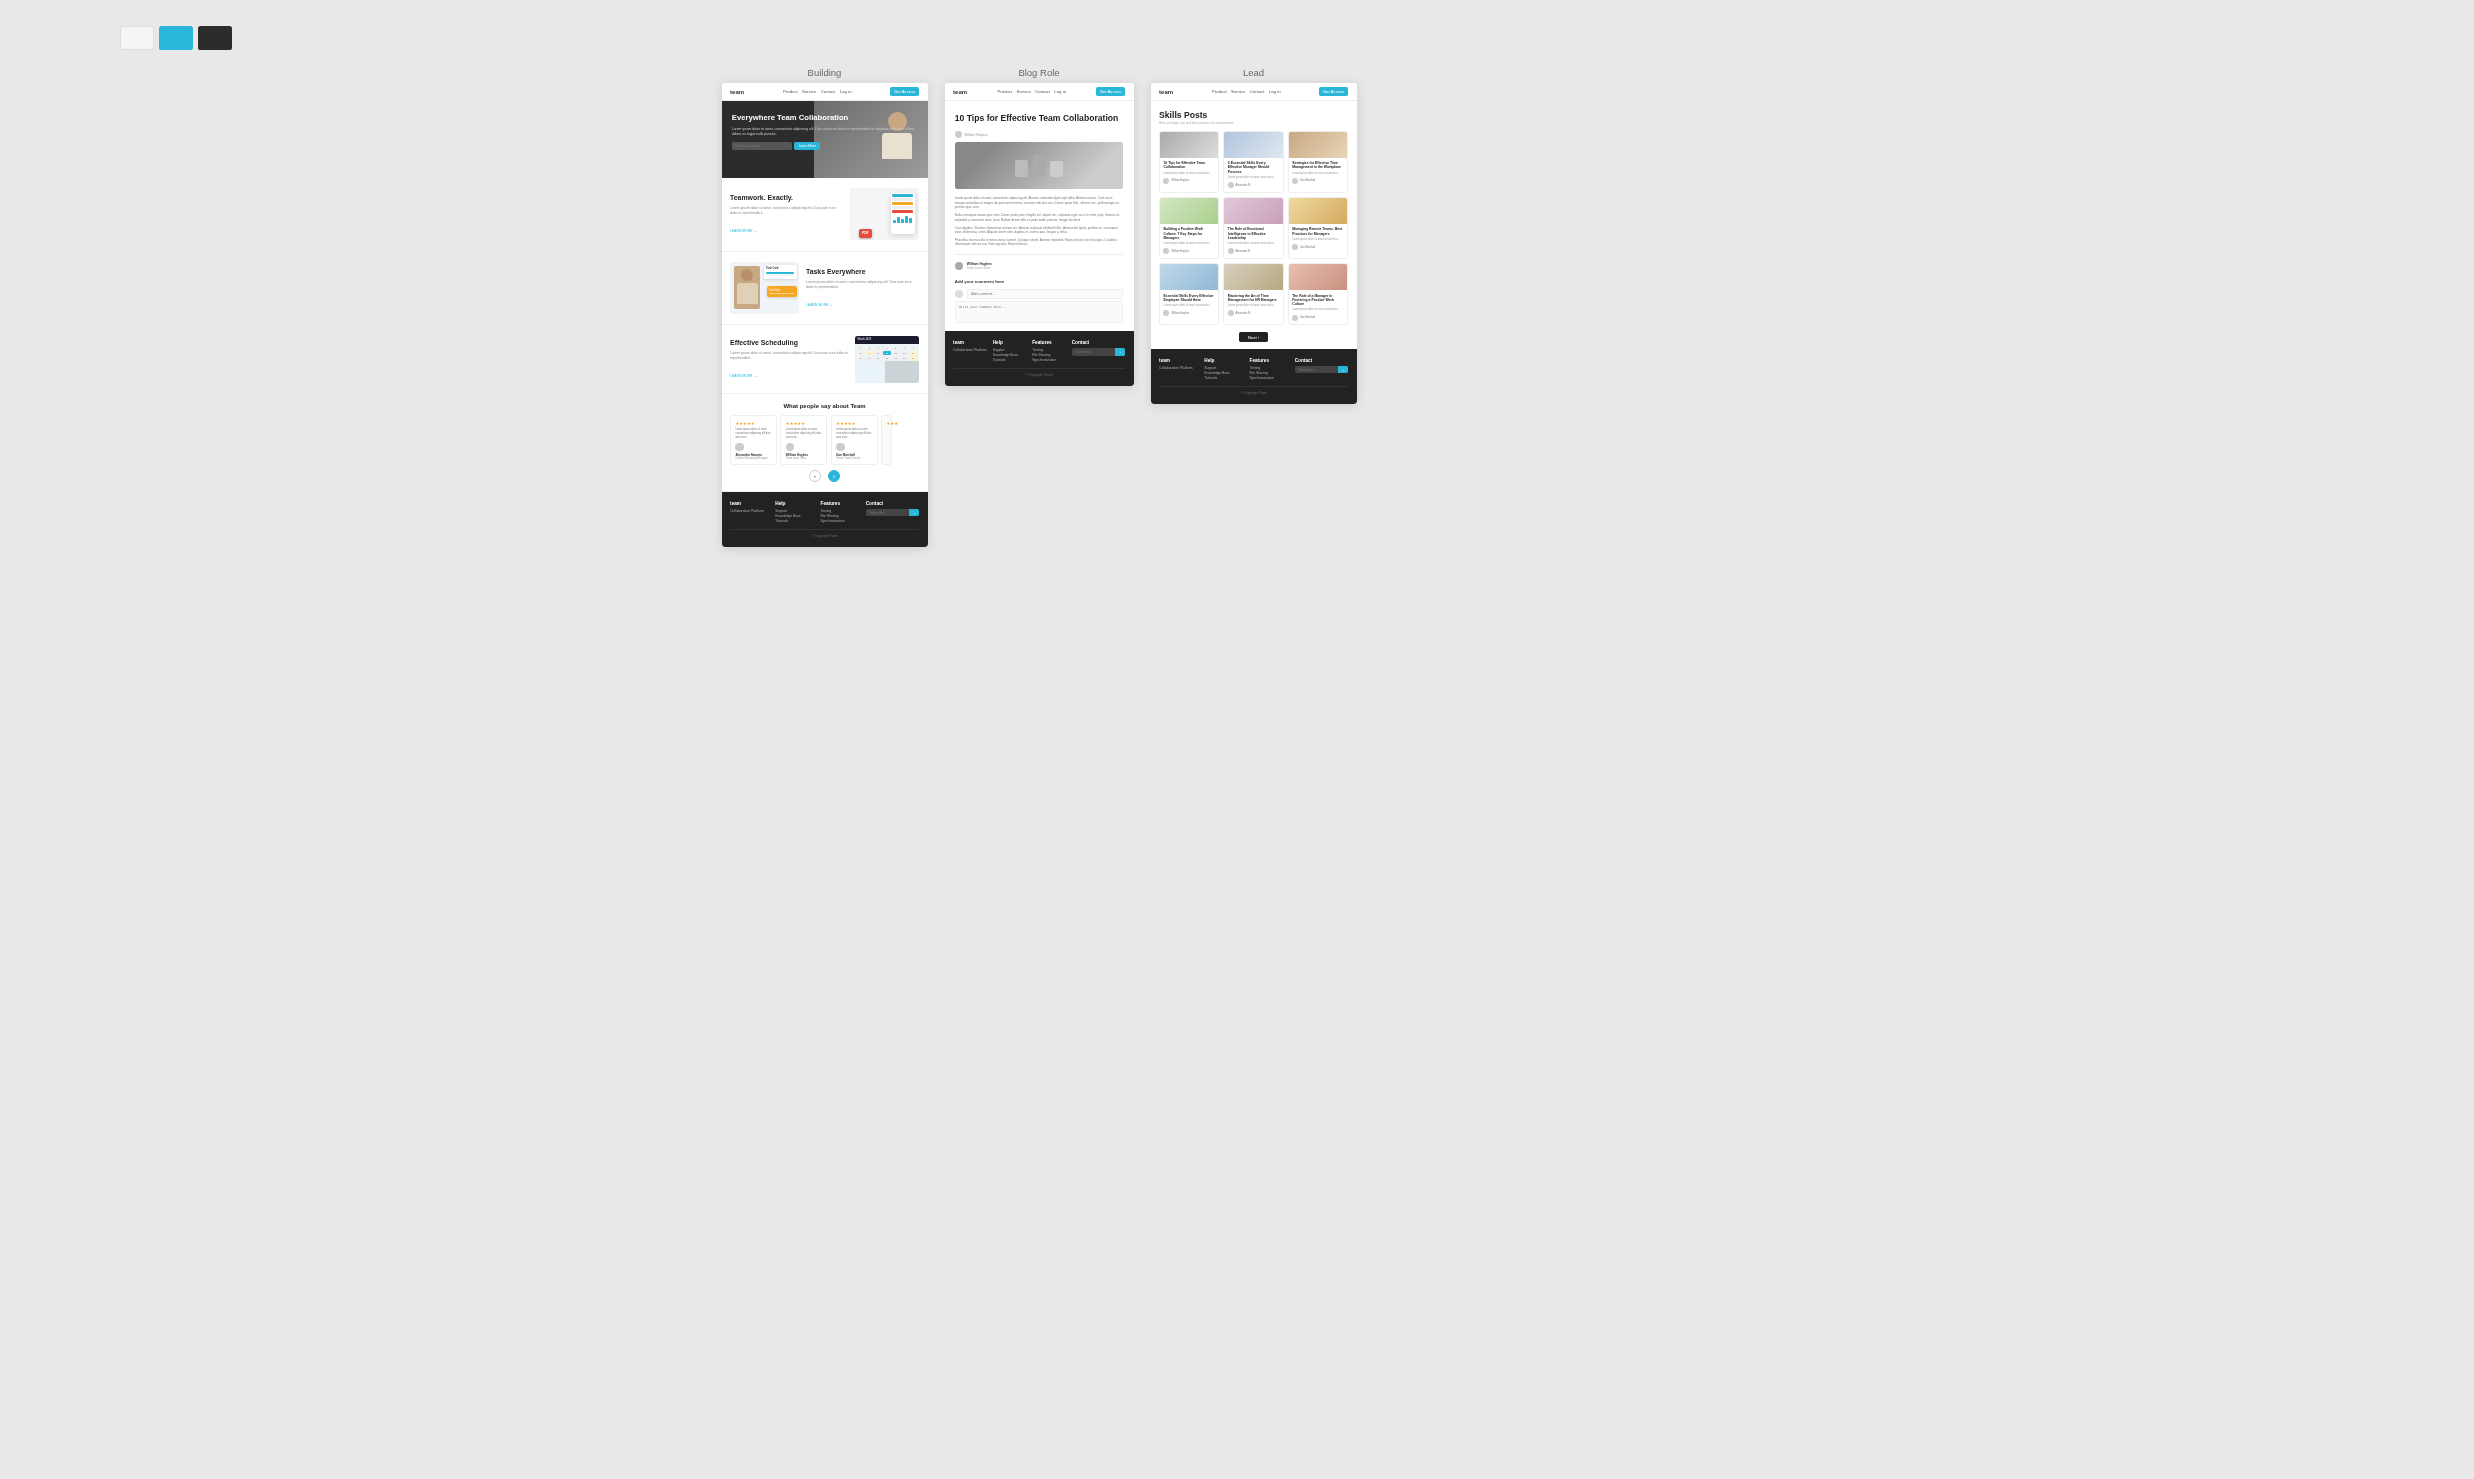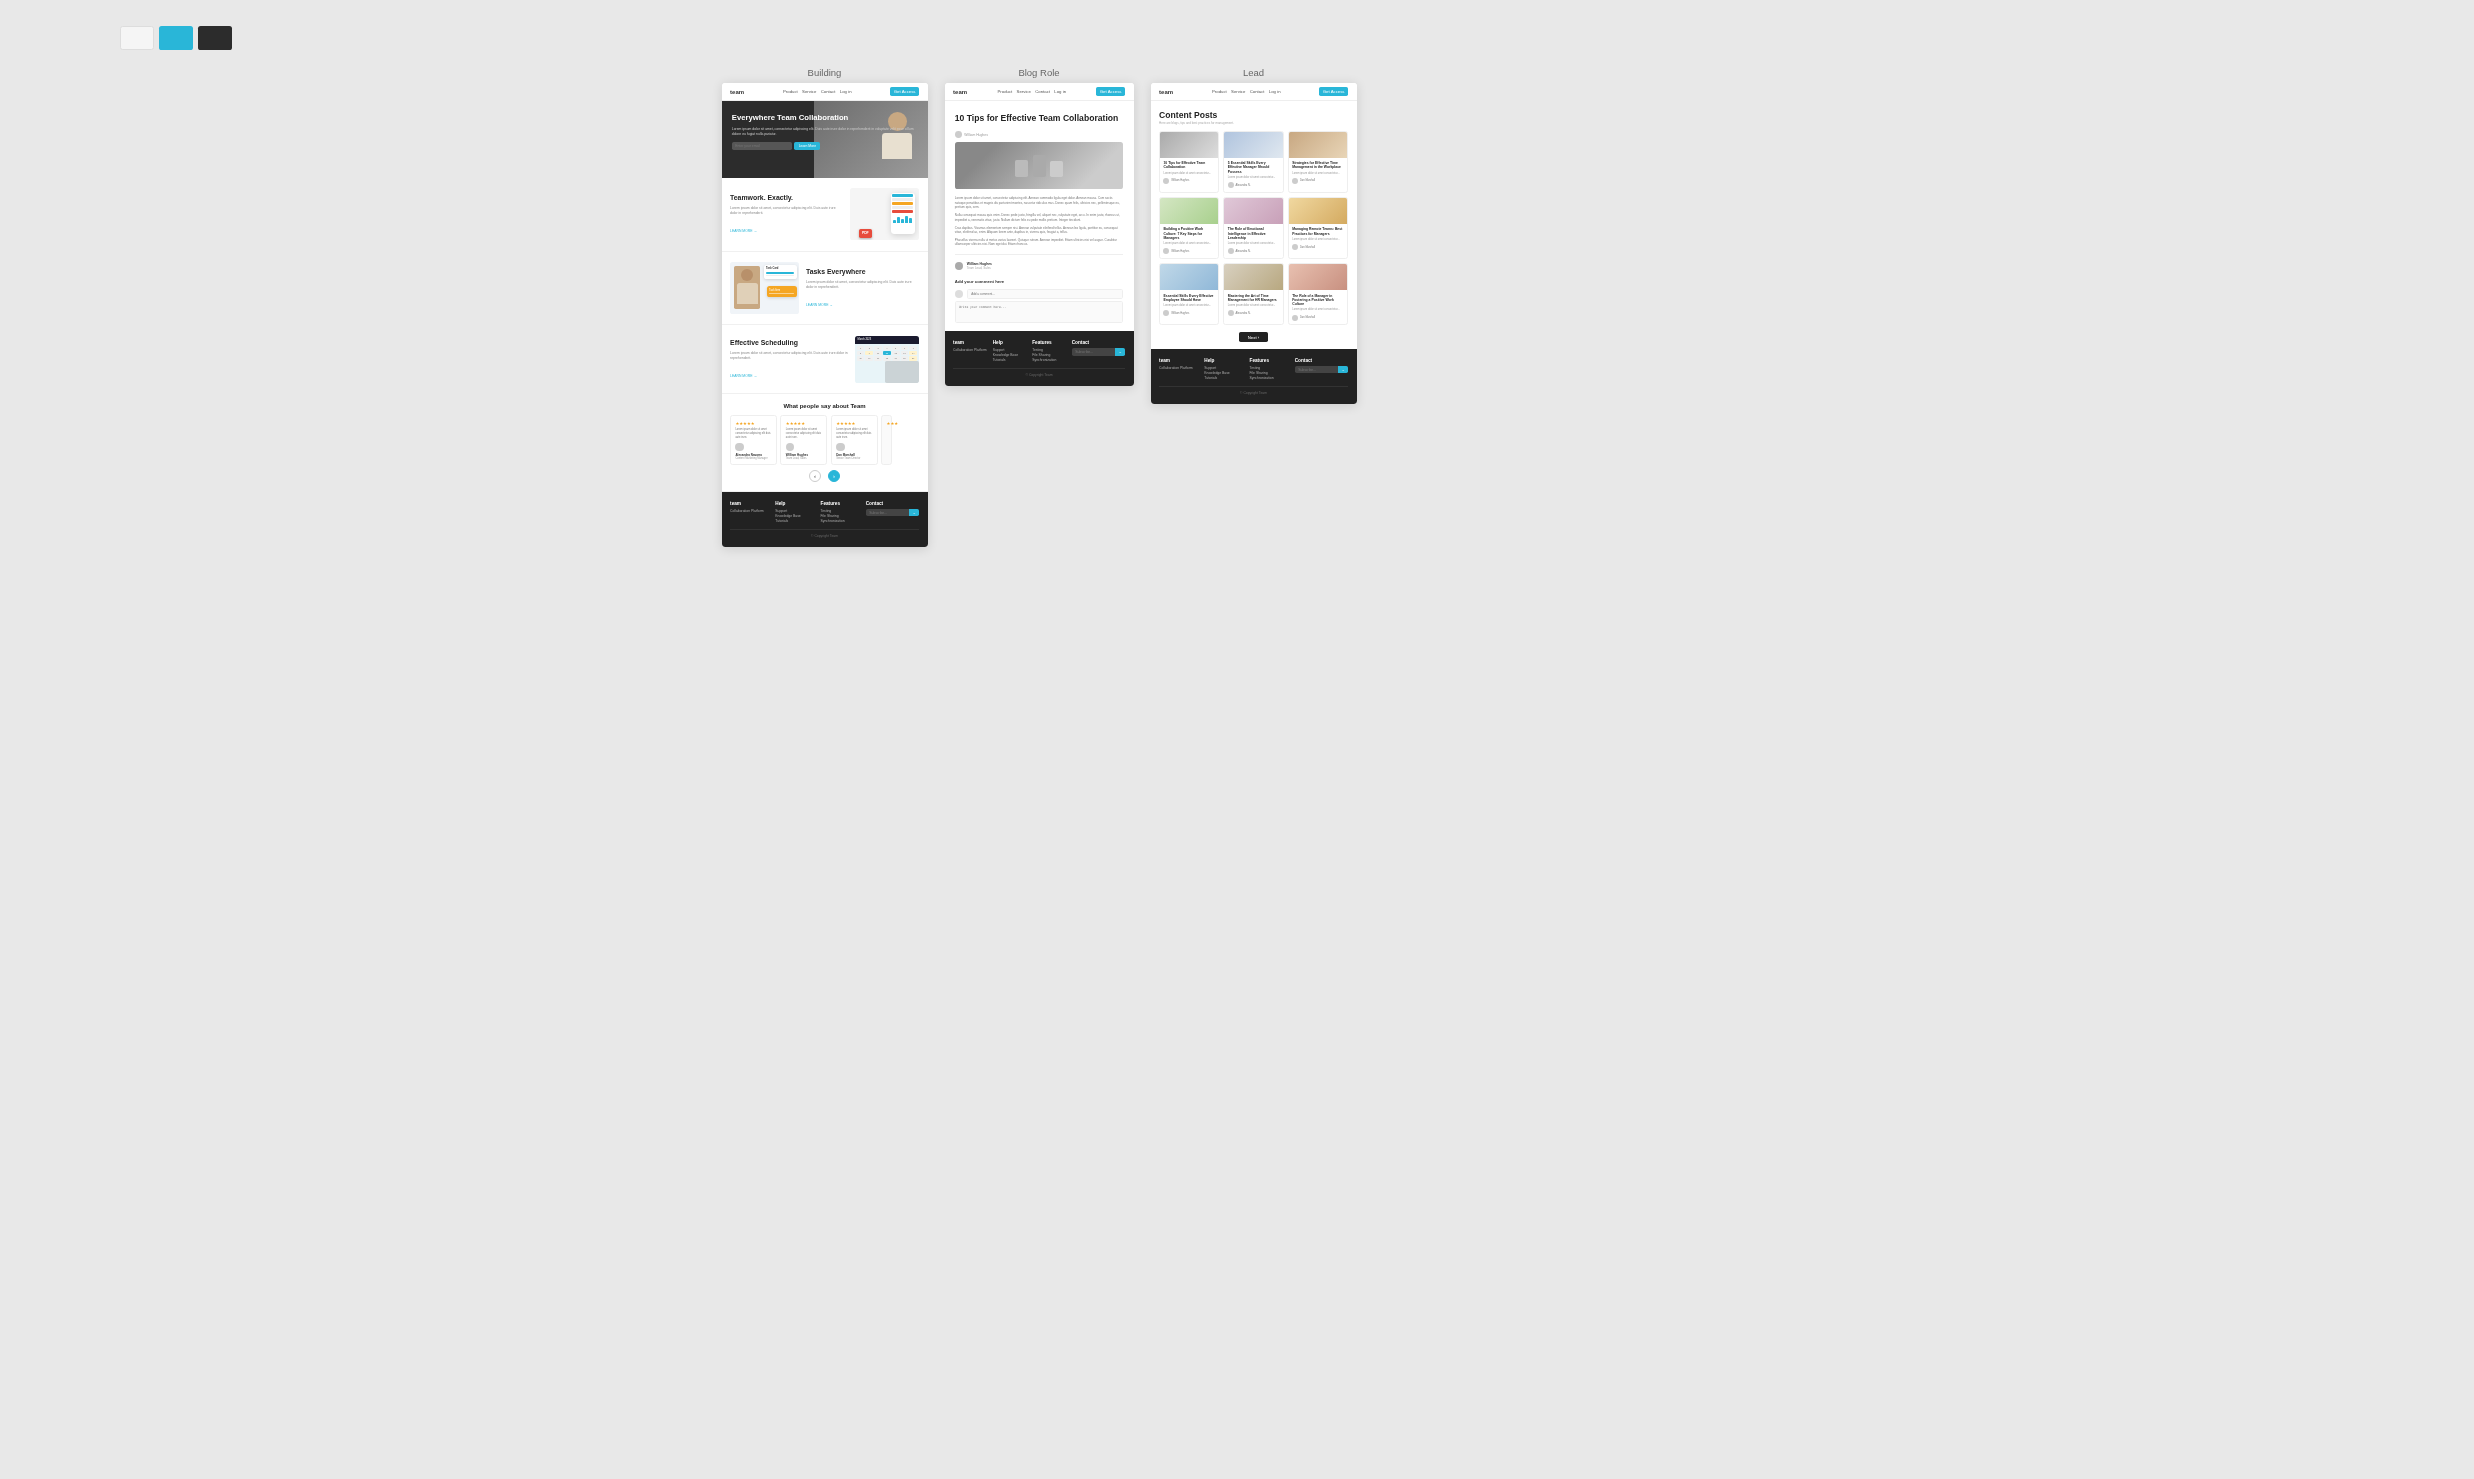--- a/index.html
+++ b/index.html
@@ -931,21 +931,21 @@
         <div class="nav-links">
           <span>Product</span>
           <span>Service</span>
           <span>Contact</span>
           <span>Log in</span>
         </div>
         <button class="nav-btn">Get Access</button>
       </div>
 
       <div class="blog-listing-header">
-        <div class="blog-listing-title">Content Posts</div>
+        <div class="blog-listing-title">Skills Posts</div>
         <div class="blog-listing-sub">Here are blogs, tips and best practices for management.</div>
       </div>
 
       <div class="blog-grid">
 
         <div class="blog-card">
           <div class="blog-card-img blog-card-img-1"></div>
           <div class="blog-card-body">
             <div class="blog-card-title">10 Tips for Effective Team Collaboration</div>
             <div class="blog-card-text">Lorem ipsum dolor sit amet consectetur...</div>

